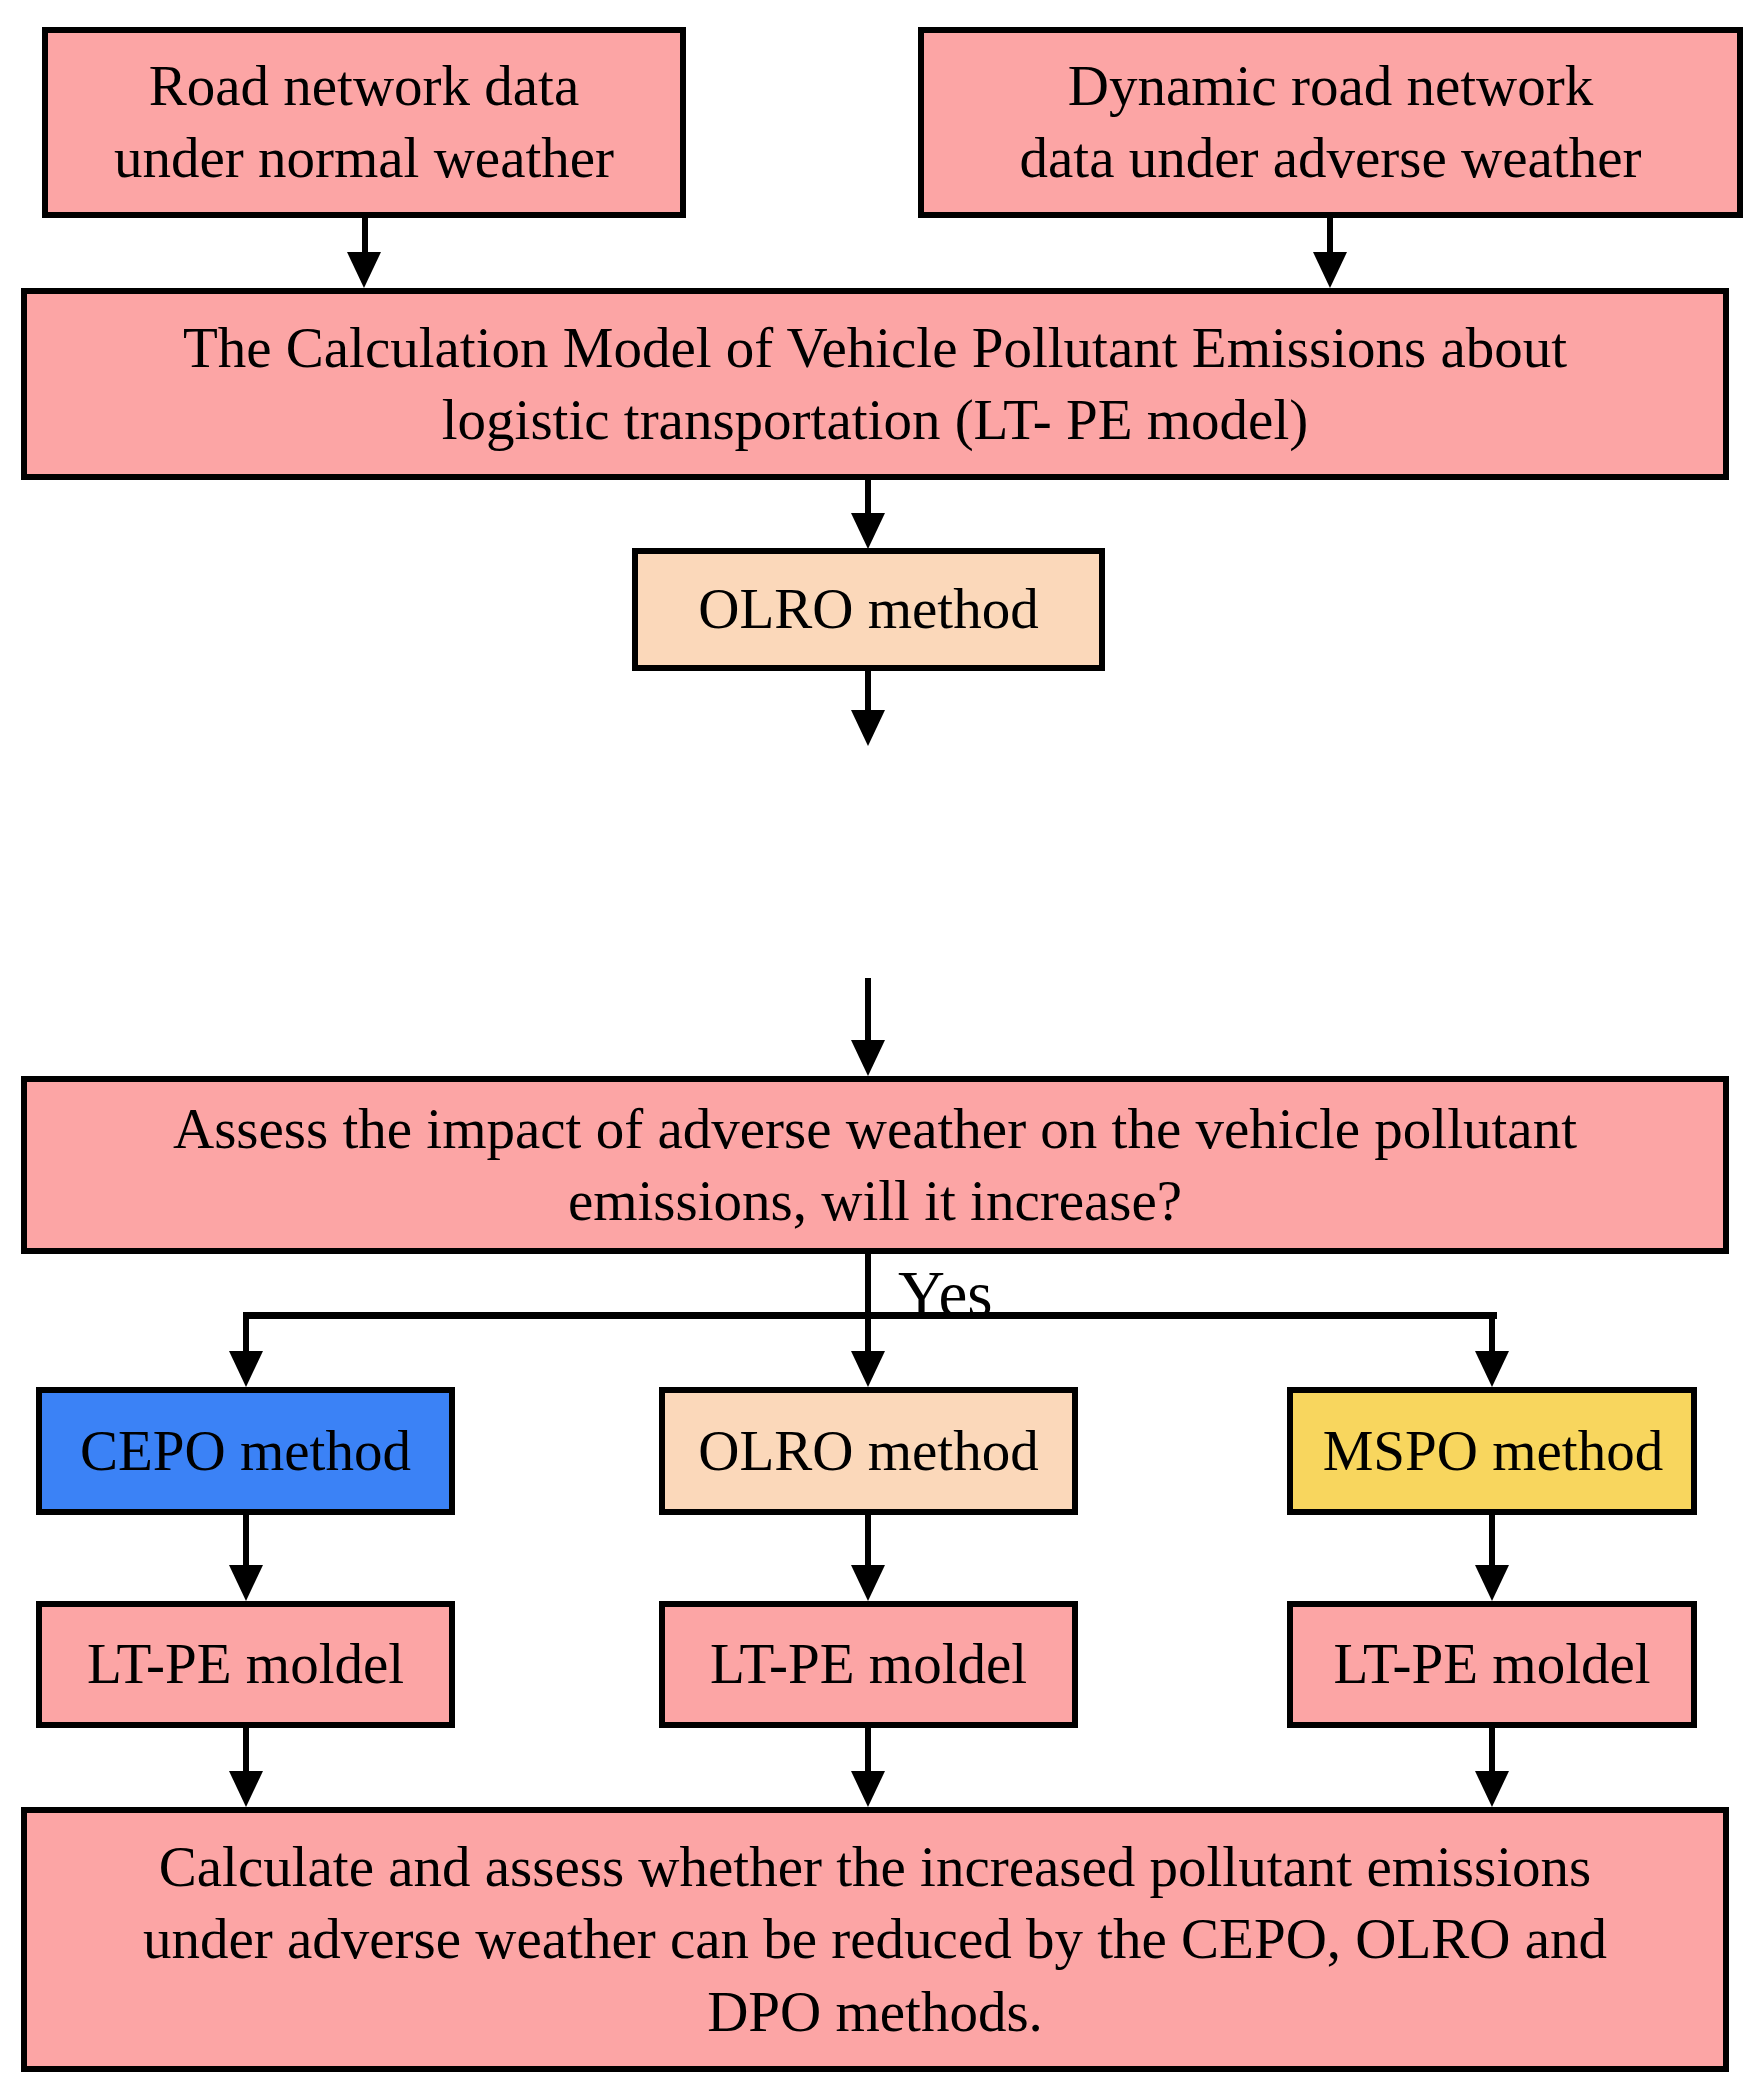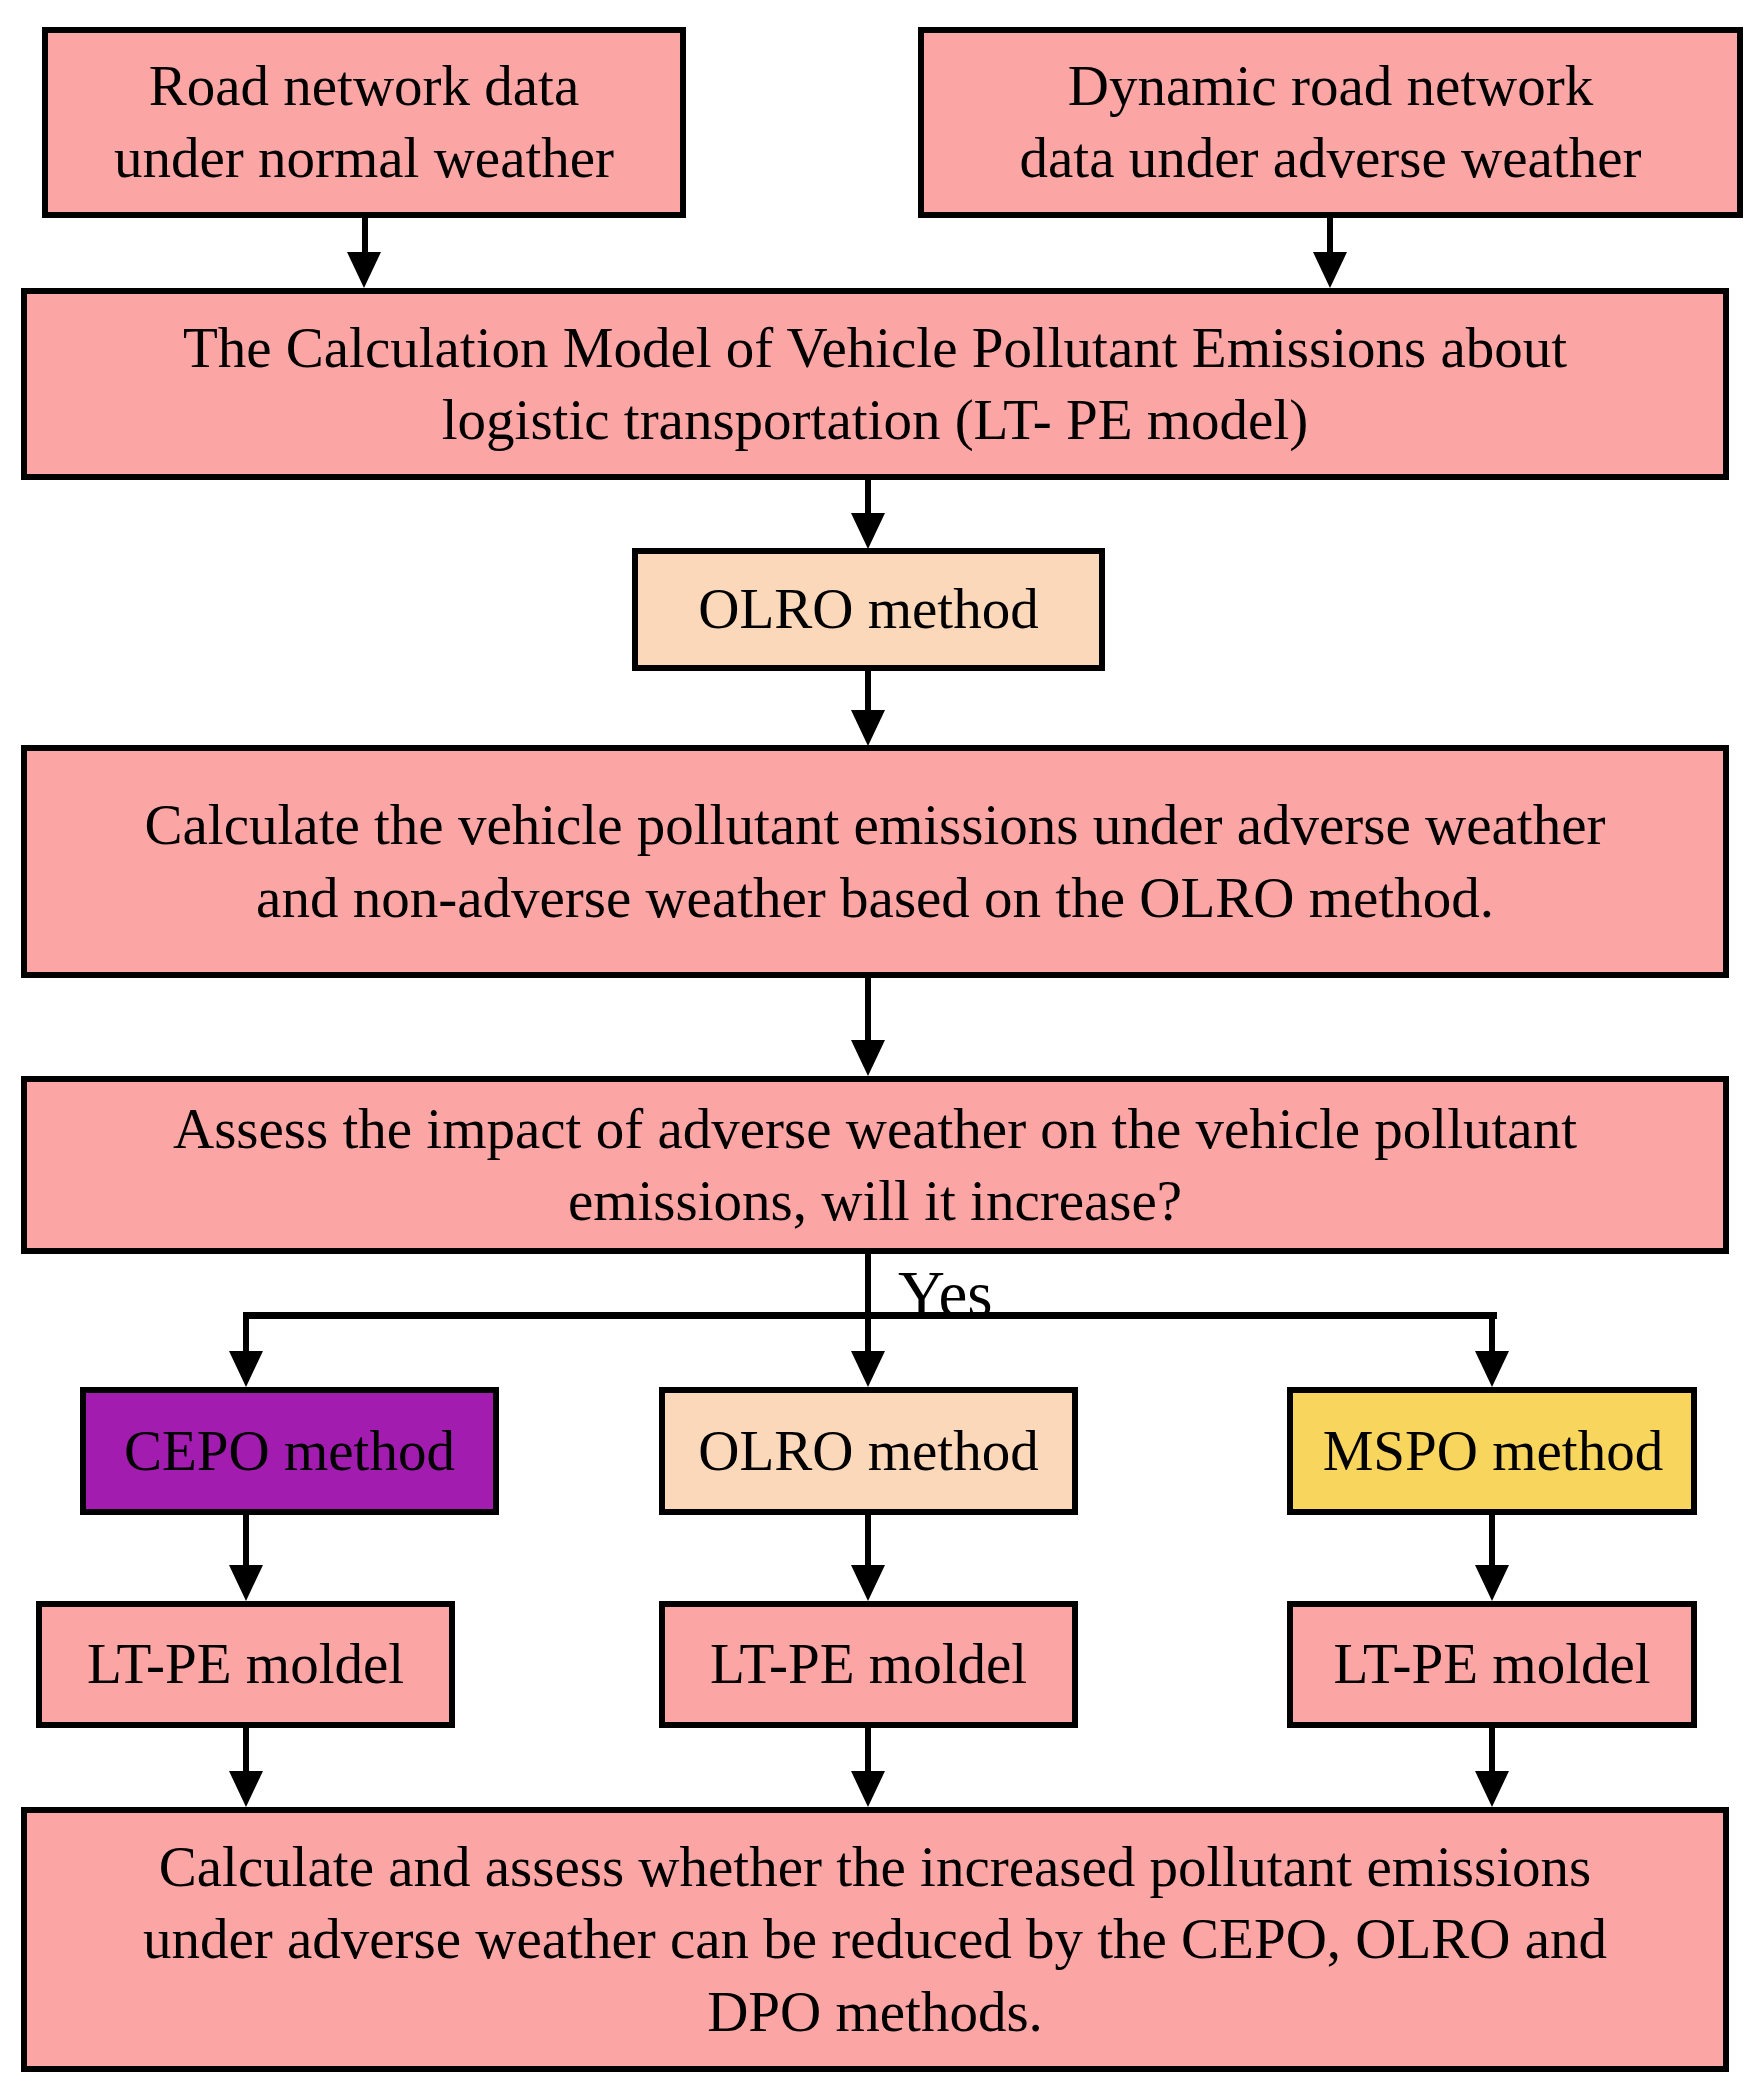--- a/index.html
+++ b/index.html
@@ -20,21 +20,21 @@
     align-items: center;
     justify-content: center;
     text-align: center;
     white-space: pre-line;
     font-size: 57px;
     line-height: 1.27;
     padding: 0 6.2px;
   }
   .fill-blue   { background: #fca5a5; }
   .fill-peach  { background: #FBD8BA; }
-  .fill-purple { background: #a21caf; margin-left: 44px; }
+  .fill-purple { background: #3b82f6; }
   .fill-yellow { background: #F8D65E; }
 
   .vline { position: absolute; width: 6.2px; background: #000000; }
   .hline { position: absolute; height: 7.4px; background: #000000; }
   .ahead {
     position: absolute;
     width: 0; height: 0;
     border-left: 17px solid transparent;
     border-right: 17px solid transparent;
     border-top: 36px solid #000000;
@@ -115,22 +115,20 @@
 logistic transportation (LT- PE model)</div>
 
   <div class="vline" id="e3-line"></div>
   <div class="ahead" id="e3-head"></div>
 
   <div class="node fill-peach" id="n-c">OLRO method</div>
 
   <div class="vline" id="e4-line"></div>
   <div class="ahead" id="e4-head"></div>
 
-  <div class="node fill-blue" id="n-d">Calculate the vehicle pollutant emissions under adverse weather
-and non-adverse weather based on the OLRO method.</div>
 
   <div class="vline" id="e5-line"></div>
   <div class="ahead" id="e5-head"></div>
 
   <div class="node fill-blue" id="n-e">Assess the impact of adverse weather on the vehicle pollutant
 emissions, will it increase?</div>
 
   <div class="vline" id="e6-line"></div>
   <div class="edge-label" id="yes-label">Yes</div>
   <div class="hline" id="branch"></div>

